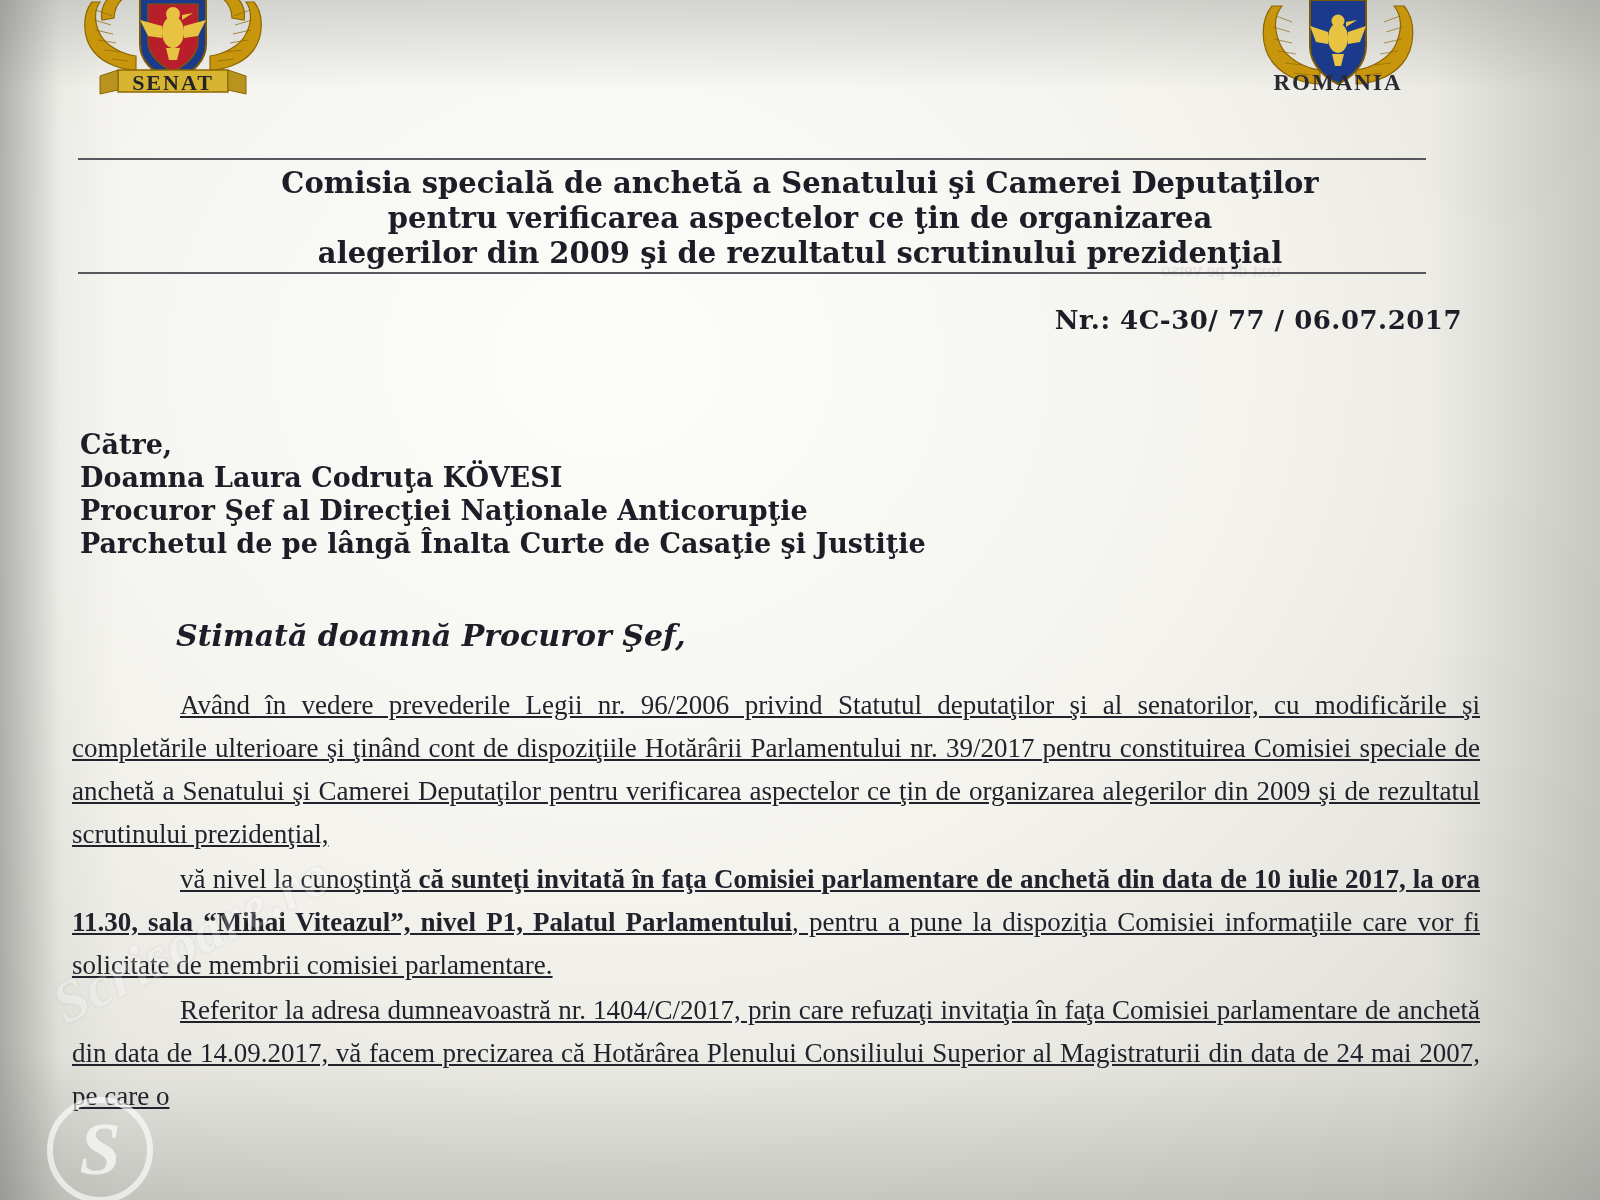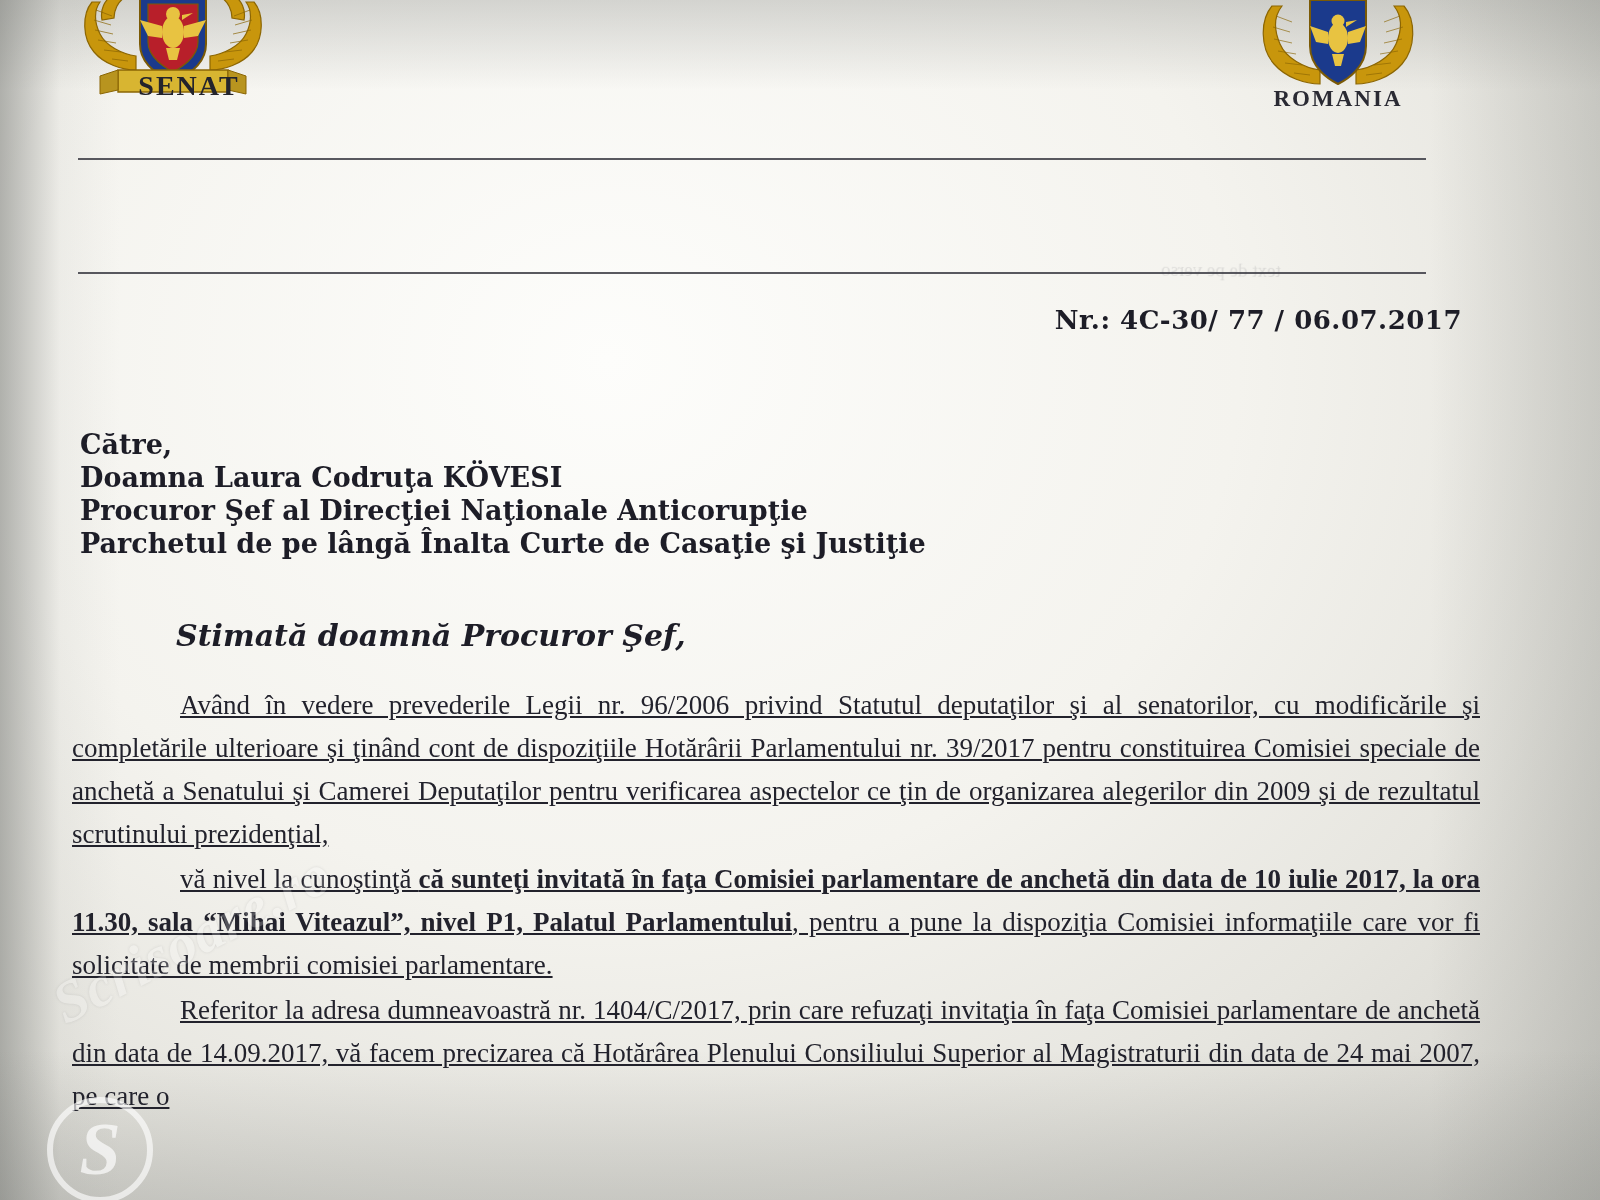--- a/index.html
+++ b/index.html
@@ -259,21 +259,21 @@
         <path d="M104 29 L115 27 L104 34 Z"></path>
         <path d="M84 40 L62 34 L70 50 L84 52 Z"></path>
         <path d="M106 40 L128 34 L120 50 L106 52 Z"></path>
         <path d="M88 62 L102 62 L99 74 L91 74 Z"></path>
       </g>
 
       <path d="M40 84 L150 84 L150 106 L40 106 Z" fill="#d8b531" stroke="#8a6504" stroke-width="1.4"></path>
       <path d="M40 84 L22 90 L22 108 L40 104 Z" fill="#b8941f" stroke="#8a6504" stroke-width="1"></path>
       <path d="M150 84 L168 90 L168 108 L150 104 Z" fill="#b8941f" stroke="#8a6504" stroke-width="1"></path>
     </svg>
-    <div class="crest-label" style="top:84px; left:16px; font-size:28px; color:#23232c;">SENAT</div>
+    <div class="crest-label" style="top:84px; left:0; font-size:22px; color:#23232c;">SENAT</div>
   </div>
 
   <div class="crest" id="crest-cd">
     <svg width="160" height="110" viewBox="0 0 160 110" xmlns="http://www.w3.org/2000/svg">
       <g fill="#c8960c" stroke="#8c6603" stroke-width="1.2">
         <path d="M14 12 C2 26 2 54 16 70 C28 84 48 90 62 90 L62 76 C46 74 28 64 22 50 C16 36 16 22 24 12 Z"></path>
         <path d="M146 12 C158 26 158 54 144 70 C132 84 112 90 98 90 L98 76 C114 74 132 64 138 50 C144 36 144 22 136 12 Z"></path>
       </g>
       <g stroke="#8a6504" stroke-width="1" opacity="0.65">
         <path d="M18 22 L34 28 M15 33 L32 38 M16 45 L34 49 M20 57 L38 60 M27 69 L44 71 M36 79 L52 81"></path>
@@ -282,26 +282,31 @@
       <path d="M52 6 L108 6 L108 52 C108 74 88 86 80 90 C72 86 52 74 52 52 Z" fill="#1b3a8c" stroke="#7b5a06" stroke-width="2"></path>
       <g fill="#e8c341">
         <ellipse cx="80" cy="44" rx="10" ry="15"></ellipse>
         <circle cx="80" cy="27" r="6.5"></circle>
         <path d="M88 28 L99 26 L88 33 Z"></path>
         <path d="M70 38 L52 32 L58 48 L70 50 Z"></path>
         <path d="M90 38 L108 32 L102 48 L90 50 Z"></path>
         <path d="M74 60 L86 60 L83 72 L77 72 Z"></path>
       </g>
     </svg>
-    <div class="crest-label" style="top:92px; left:0; font-size:23px;">ROMANIA</div>
+    <div class="crest-label" style="top:76px; left:0; font-size:23px;">ROMANIA</div>
   </div>
 
   <div id="header-rule-top"></div>
 
 
+  <div id="commission-title">
+    <div>Comisia specială de anchetă a Senatului şi Camerei Deputaţilor</div>
+    <div>pentru verificarea aspectelor ce ţin de organizarea</div>
+    <div>alegerilor din 2009 şi de rezultatul scrutinului prezidenţial</div>
+  </div>
 
   <div id="header-rule-bottom"></div>
 
   <div id="reg-number">Nr.: 4C-30/ 77 / 06.07.2017</div>
 
   <div id="salutation">Stimată doamnă Procuror Şef,</div>
 
   <div id="addressee">
     <div>Către,</div>
     <div>Doamna Laura Codruţa KÖVESI</div>

